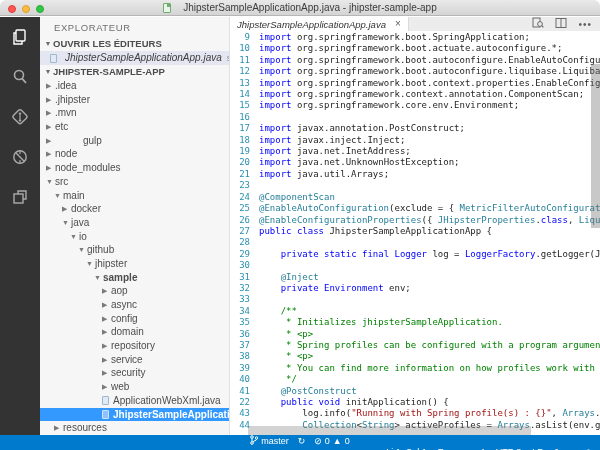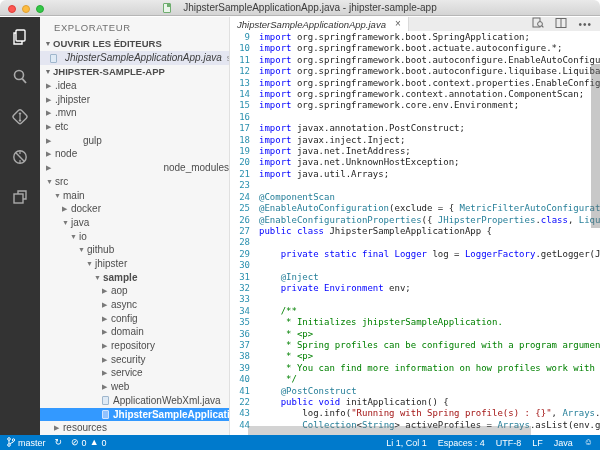--- a/index.html
+++ b/index.html
@@ -84,21 +84,21 @@
   .tk-c { color:#008000; }
   .tk-d { color:#1e1e1e; }
   .vscroll { position:absolute; right:0; top:33px; width:9px; height:164px;
              background:rgba(110,110,110,.38); }
   .hscroll { position:absolute; left:18px; bottom:0; width:283px; height:9px;
              background:rgba(110,110,110,.30); }
 
   
   .statusbar { position:absolute; bottom:0; left:0; right:0; height:15px;
                background:#007acc; color:#fff; display:flex; align-items:center;
-               font-size:9px; padding:0 7px; }
+               font-size:9px; padding:0 7px;flex-direction:column; }
   .sb-left { display:flex; align-items:center; gap:9px; }
   .sb-right { margin-left:auto; display:flex; align-items:center; gap:11px; }
   .sb-item { display:flex; align-items:center; gap:3px; white-space:nowrap; }
   .sb-ico { font-size:9px; line-height:9px; }
 </style>
 </head>
 <body>
 
 <div class="window">
 
@@ -200,21 +200,21 @@
             <span class="tree-label">etc</span>
           </div>
           <div class="tree-row" style="padding-left: 6px; gap: 28px;">
             <span class="twisty">▶</span>
             <span class="tree-label">gulp</span>
           </div>
           <div class="tree-row" style="padding-left: 6px;">
             <span class="twisty">▶</span>
             <span class="tree-label">node</span>
           </div>
-          <div class="tree-row" style="padding-left: 6px; justify-content: space-between;">
+          <div class="tree-row" style="padding-left: 6px;">
             <span class="twisty">▶</span>
             <span class="tree-label">node_modules</span>
           </div>
           <div class="tree-row" style="padding-left: 6px;">
             <span class="twisty">▼</span>
             <span class="tree-label">src</span>
           </div>
           <div class="tree-row" style="padding-left: 14px;">
             <span class="twisty">▼</span>
             <span class="tree-label">main</span>
@@ -258,25 +258,25 @@
           <div class="tree-row" style="padding-left: 62px;">
             <span class="twisty">▶</span>
             <span class="tree-label">domain</span>
           </div>
           <div class="tree-row" style="padding-left: 62px;">
             <span class="twisty">▶</span>
             <span class="tree-label">repository</span>
           </div>
           <div class="tree-row" style="padding-left: 62px;">
             <span class="twisty">▶</span>
+            <span class="tree-label">service</span>
+          </div>
+          <div class="tree-row" style="padding-left: 62px;">
+            <span class="twisty">▶</span>
             <span class="tree-label">security</span>
-          </div>
-          <div class="tree-row" style="padding-left: 62px;">
-            <span class="twisty">▶</span>
-            <span class="tree-label">service</span>
           </div>
           <div class="tree-row" style="padding-left: 62px;">
             <span class="twisty">▶</span>
             <span class="tree-label">web</span>
           </div>
           <div class="tree-row" style="padding-left: 62px;">
             <span class="file-ico"></span>
             <span class="tree-label">ApplicationWebXml.java</span>
           </div>
           <div class="tree-row selected" style="padding-left: 62px;">

